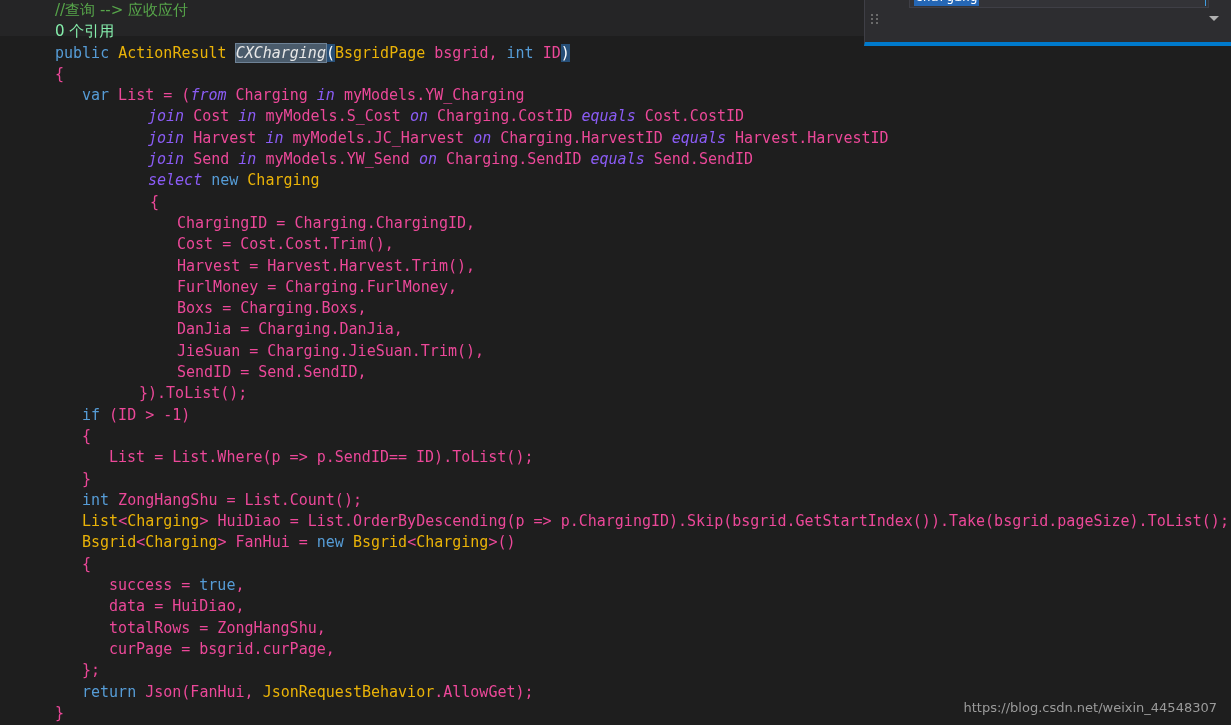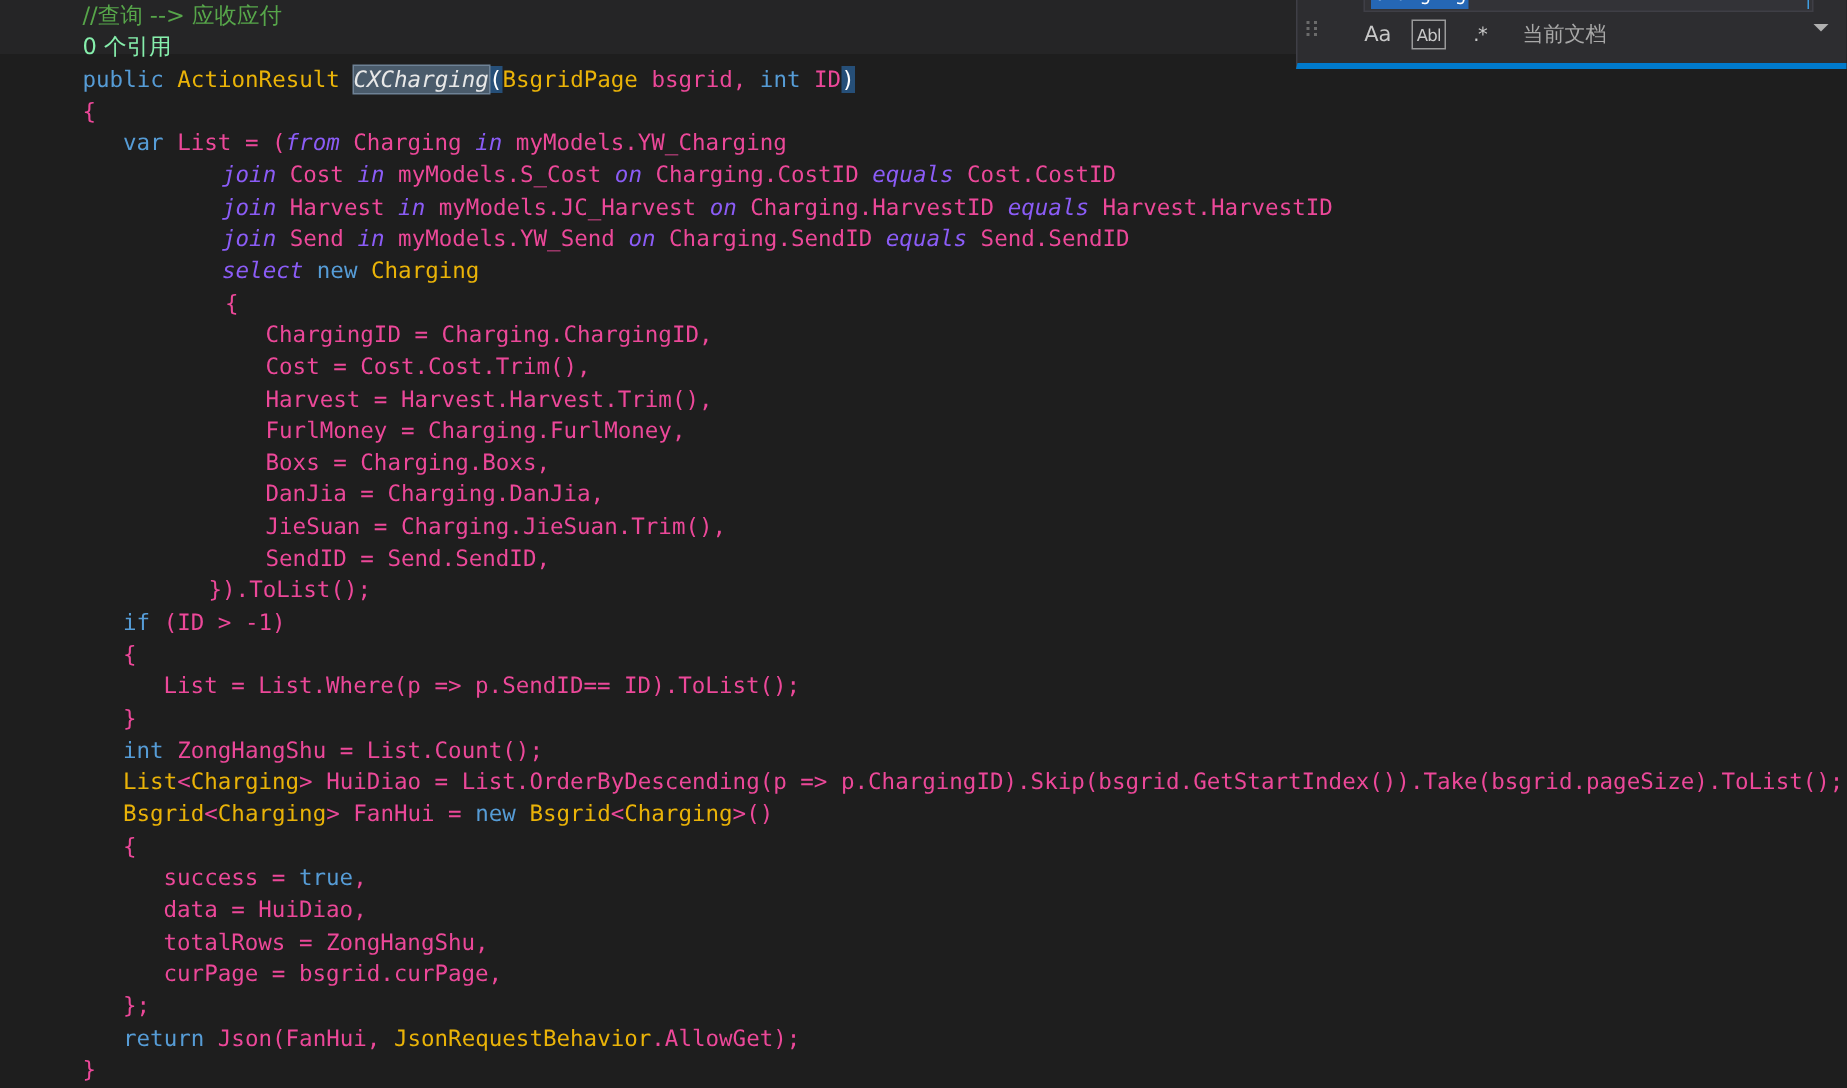--- a/index.html
+++ b/index.html
@@ -200,23 +200,18 @@
         <i></i>
         <i></i>
         <i></i>
     </div>
 
     <div id="find-input-row">
       <span id="find-input-value">Charging</span>
       <span id="find-caret"></span>
     </div>
 
-    <div id="find-toolbar">
-      <div class="find-toggle">Aa</div>
-      <div class="find-toggle boxed">Abl</div>
-      <div class="find-toggle regex">.*</div>
-      <div id="find-scope">当前文档</div>
-    </div>
 
     <div id="find-scope-arrow"></div>
   </div>
 
+  <div id="watermark">https://blog.csdn.net/weixin_44548307</div>
 </div>
 
 </body></html>

